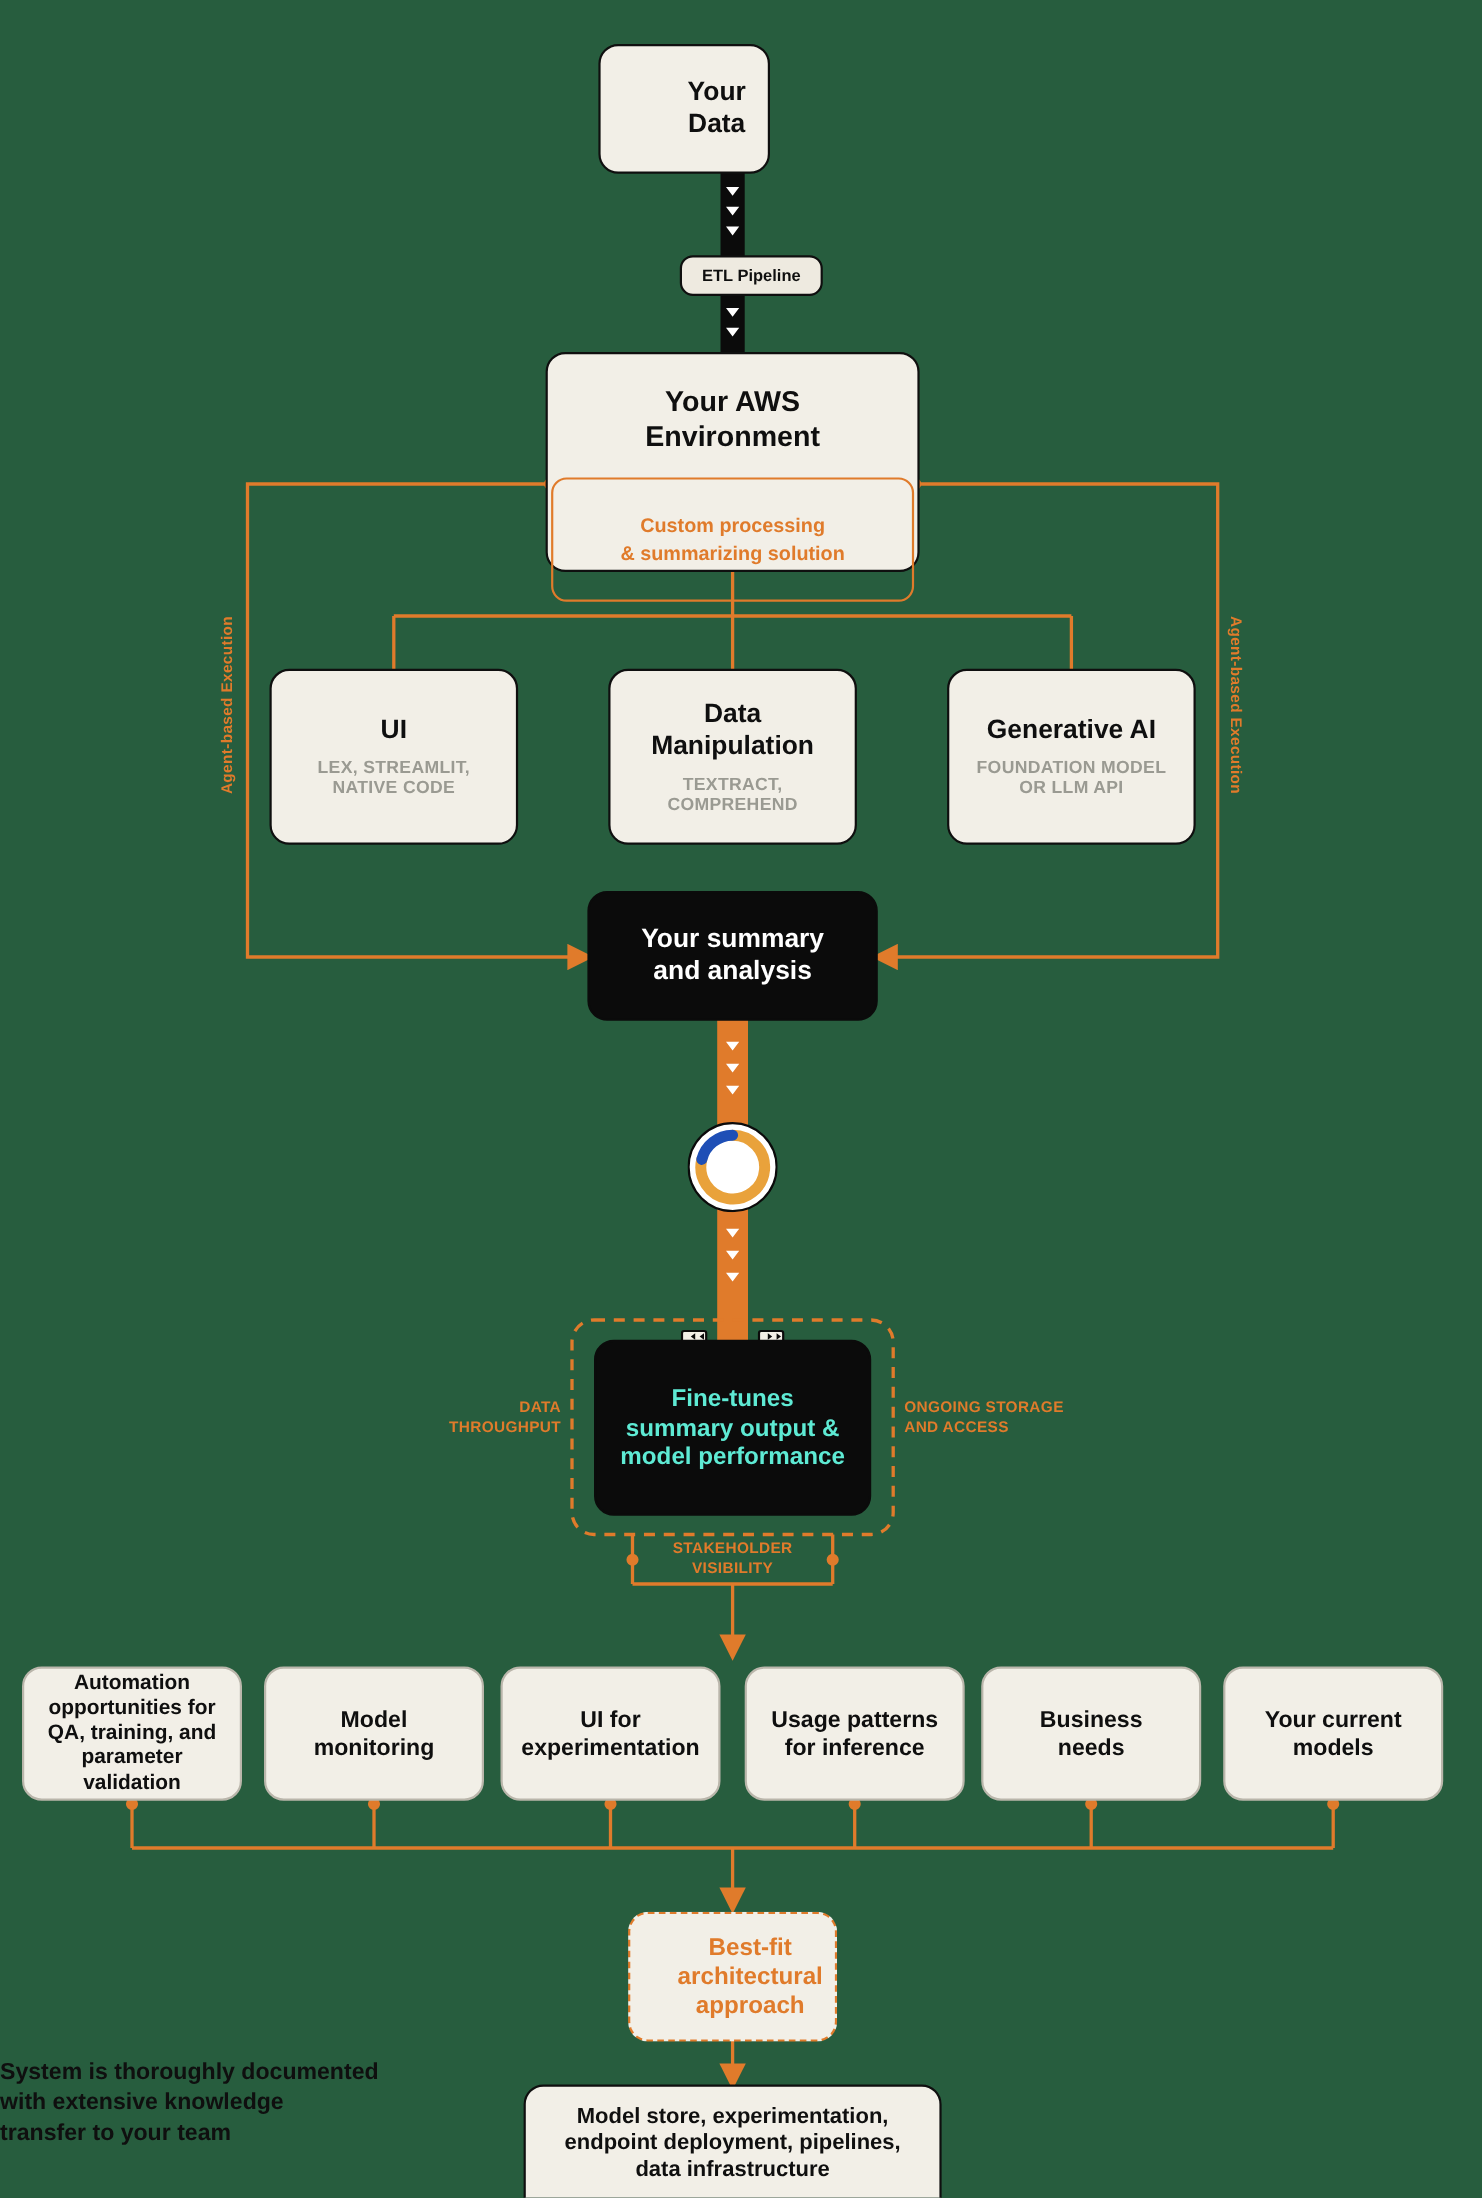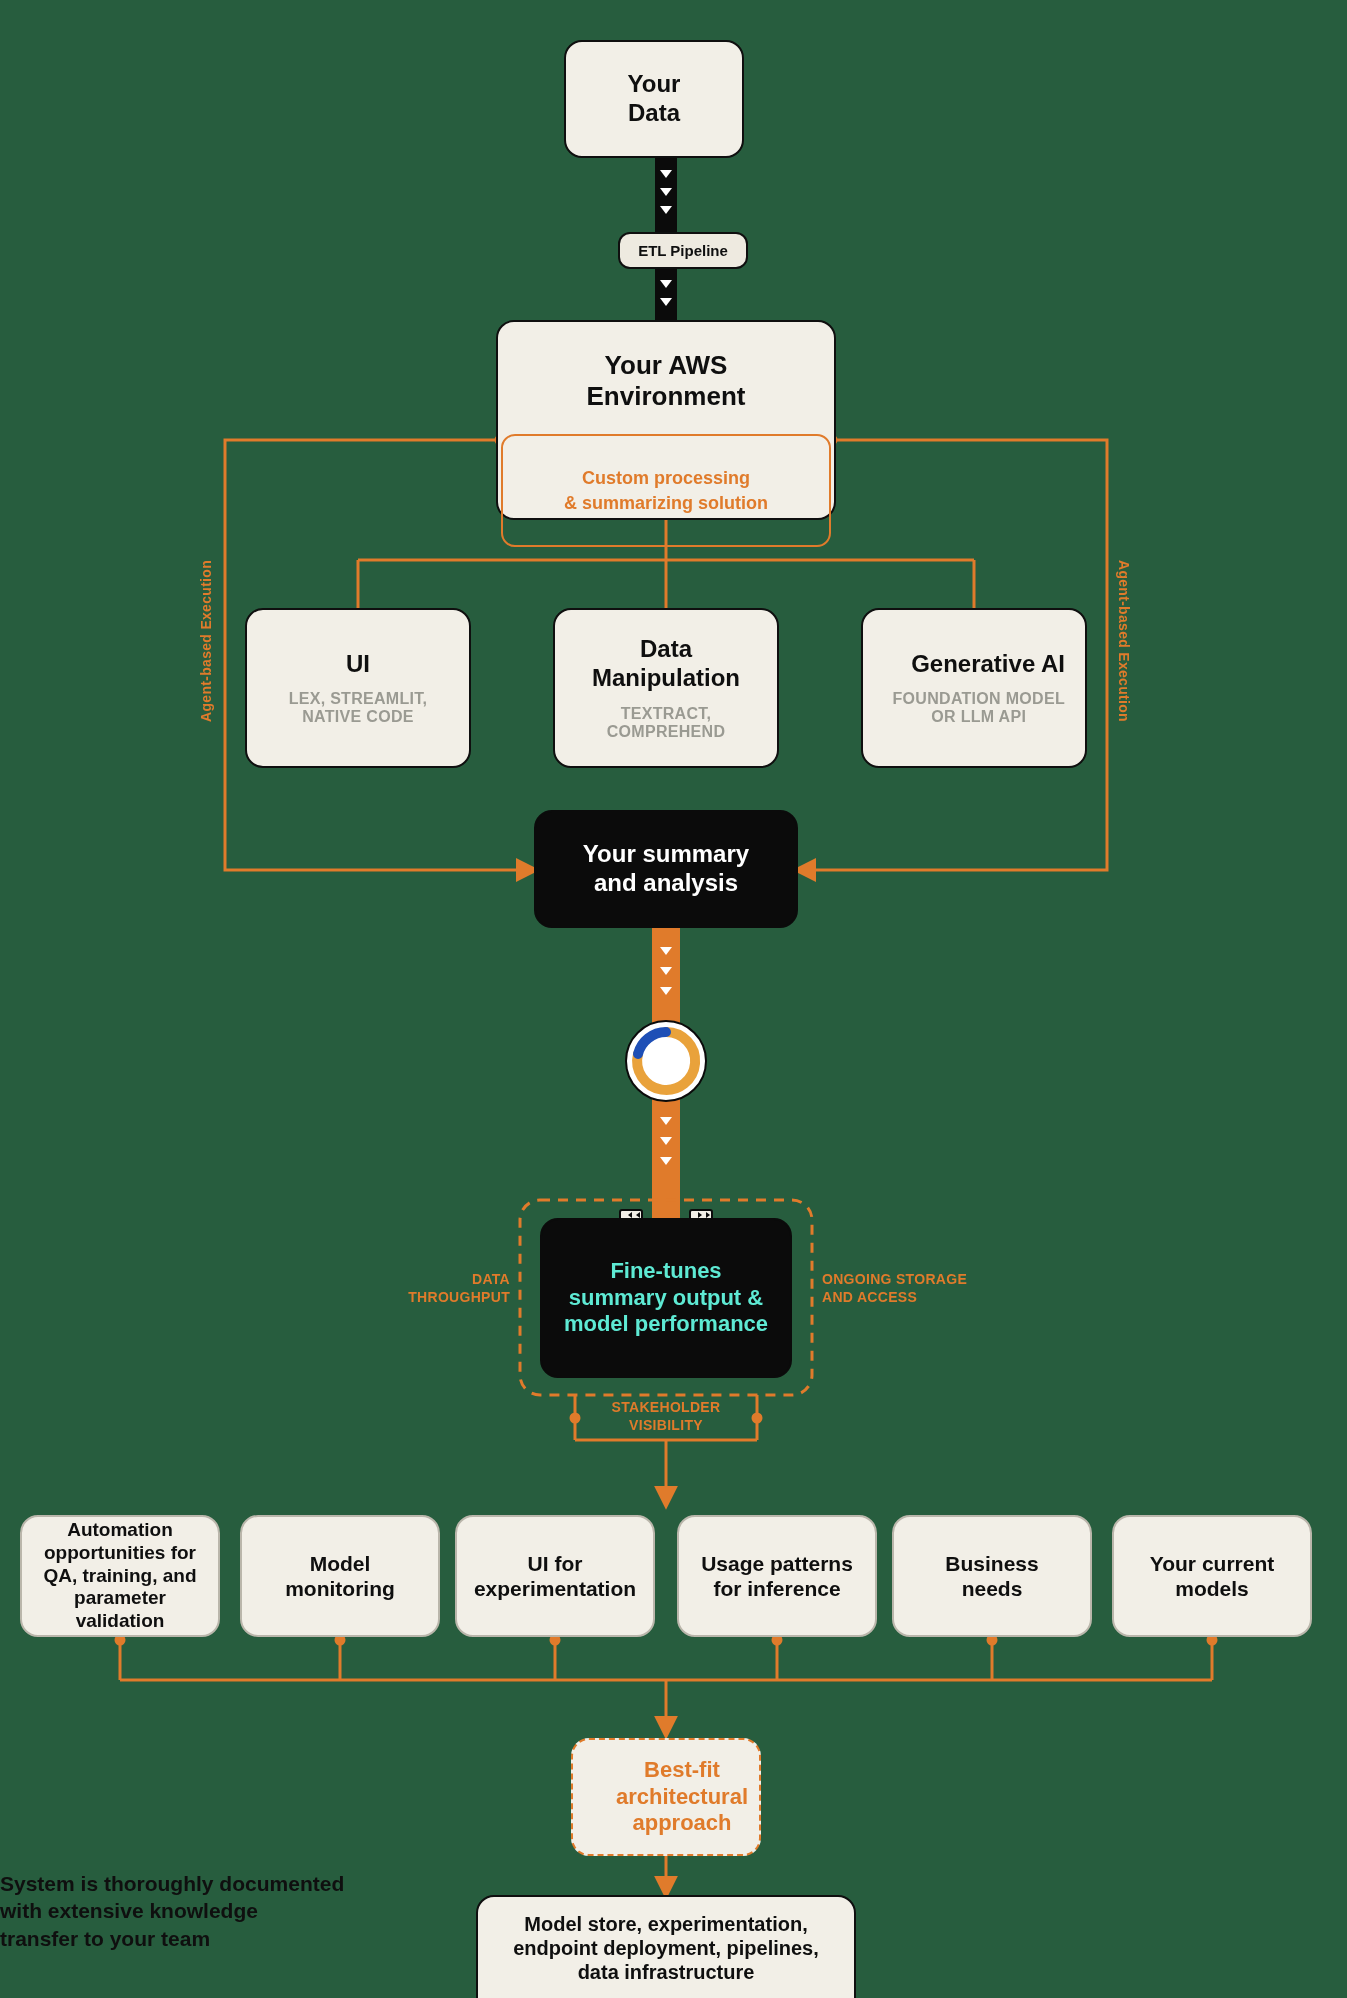--- a/index.html
+++ b/index.html
@@ -149,21 +149,21 @@
     <circle cx="1212" cy="1640" r="4" fill="#e07b2b"></circle>
     <line x1="120" y1="1680" x2="1212" y2="1680"></line>
     <path d="M 666 1680 V 1735" marker-end="url(#arr-orange)"></path>
   </g>
 
   <g stroke="#e07b2b" stroke-width="3" fill="none">
     <path d="M 666 1855 V 1895" marker-end="url(#arr-orange)"></path>
   </g>
 </svg>
 
-<div class="box" style="left:564px;top:40px;width:180px;height:118px;">
+<div class="box" style="left:544px;top:40px;width:156px;height:118px;align-items:flex-end;">
   <div class="title" style="white-space:pre-line;">Your
 Data</div>
 </div>
 
 <div class="pill" style="left: 601px; top: 232px; width: 130px; white-space: pre-line;">ETL Pipeline</div>
 
 <div class="box" style="left:496px;top:320px;width:340px;height:200px;justify-content:flex-start;padding-top:28px;">
   <div class="title big" style="white-space:pre-line;">Your AWS
 Environment</div>
   <div class="inner-orange" style="margin-top: 22px; width: 290px; white-space: pre-line;">Custom processing
@@ -174,21 +174,21 @@
   <div class="title" style="white-space: pre-line;">UI</div>
   <div class="sub" style="white-space:pre-line;">LEX, STREAMLIT,
 NATIVE CODE</div>
 </div>
 <div class="box" style="left:553px;top:608px;width:226px;height:160px;">
   <div class="title" style="white-space:pre-line;">Data
 Manipulation</div>
   <div class="sub" style="white-space:pre-line;">TEXTRACT,
 COMPREHEND</div>
 </div>
-<div class="box" style="left:861px;top:608px;width:226px;height:160px;align-items:flex-end;">
+<div class="box" style="left:861px;top:608px;width:226px;height:160px;">
   <div class="title" style="white-space: pre-line;">Generative AI</div>
   <div class="sub" style="white-space:pre-line;">FOUNDATION MODEL
 OR LLM API</div>
 </div>
 
 <div class="box black" style="left:534px;top:810px;width:264px;height:118px;">
   <div class="title" style="color: rgb(255, 255, 255); white-space: pre-line;">Your summary
 and analysis</div>
 </div>
 

